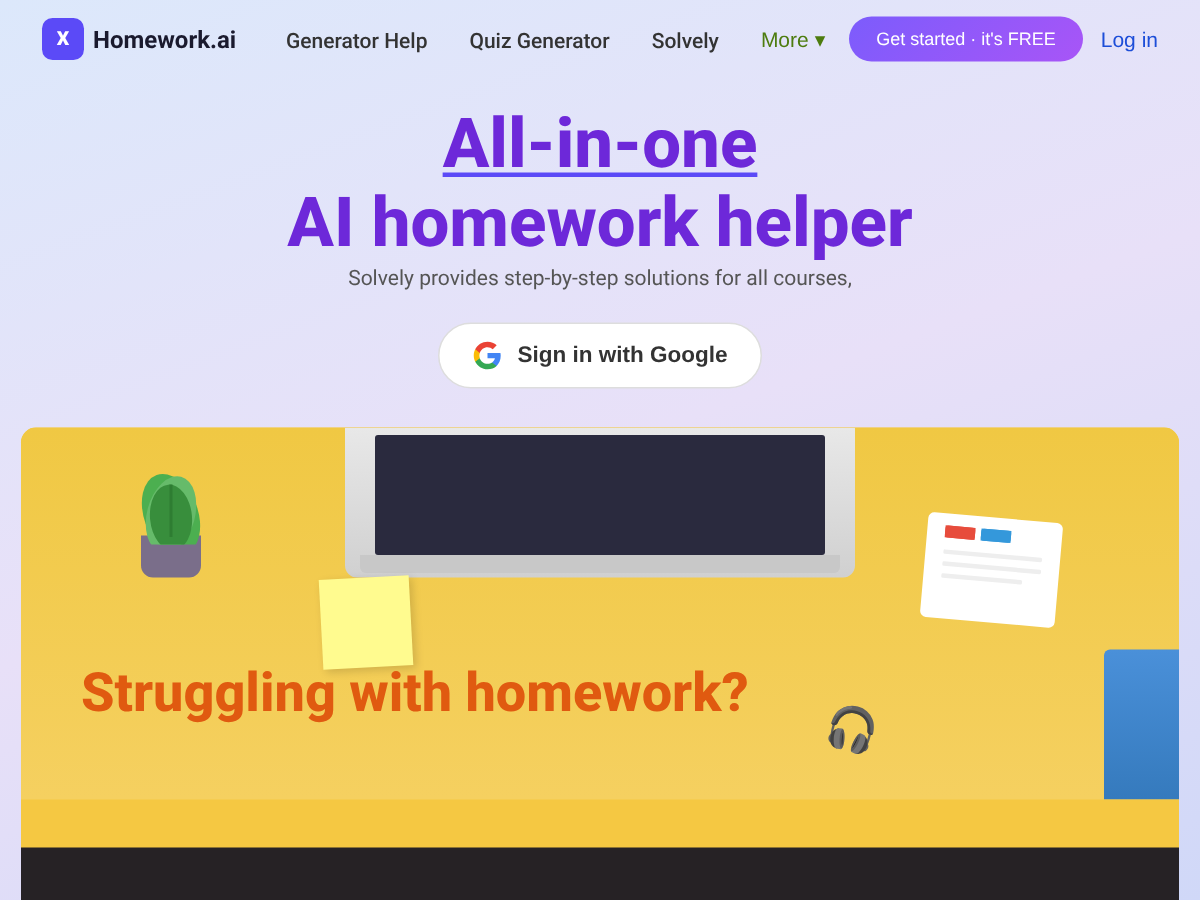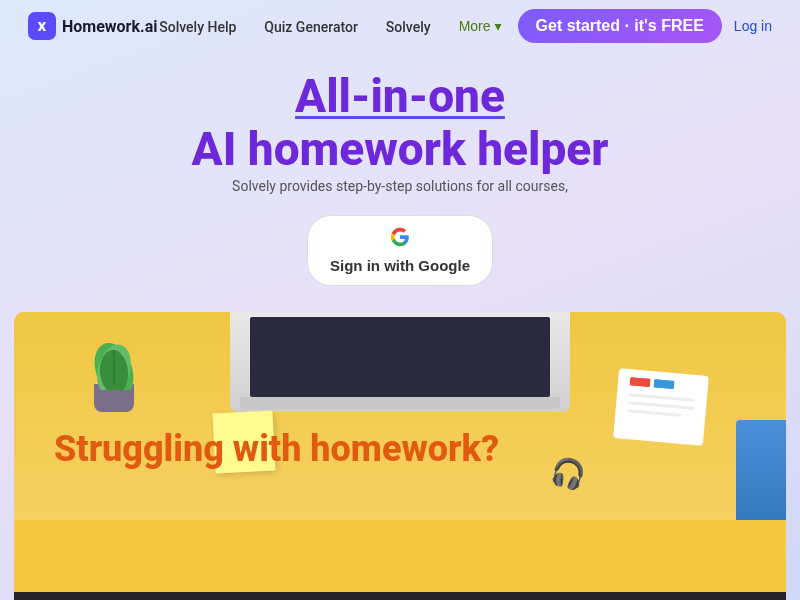--- a/index.html
+++ b/index.html
@@ -64,22 +64,22 @@
       cursor: pointer;
       background: none;
       border: none;
     }
     .cta-nav-btn {
       background: linear-gradient(135deg, #7c5cfc, #a855f7);
       color: white;
       border: none;
       border-radius: 20px;
       padding: 8px 18px;
-      font-size: 16px;
-      font-weight: 700;
+      font-size: 12px;
+      font-weight: 400;
       cursor: pointer;
       margin-left: 16px;
     }
     .login-btn {
       background: none;
       border: none;
       font-size: 14px;
       font-weight: 500;
       color: #1d4ed8;
       cursor: pointer;
@@ -134,40 +134,39 @@
       gap: 10px;
       background: white;
       color: #333;
       border: 1.5px solid #ddd;
       border-radius: 24px;
       padding: 11px 22px;
       font-size: 15px;
       font-weight: 600;
       cursor: pointer;
       white-space: nowrap;
-      flex-direction: column;
     }
     .google-icon {
       width: 20px;
       height: 20px;
       flex-shrink: 0;
     }
 
     
     .video-container {
       margin: 10px 14px 0;
       border-radius: 10px 10px 0 0;
       overflow: hidden;
       position: relative;
       background: #f5c842;
       height: 320px;
     }
     .video-scene {
       width: 100%;
-      height: 208px;
+      height: 248px;
       position: relative;
       overflow: hidden;
       background: linear-gradient(180deg, #f0c843 0%, #f5d060 100%);
     }
     
     .laptop-area {
       position: absolute;
       top: 0;
       left: 50%;
       transform: translateX(-50%);
@@ -301,21 +300,21 @@
 
 <nav class="navbar">
   <div class="logo">
     <div class="logo-icon">
       <span>X</span>
     </div>
     <span class="logo-text">Homework.ai</span>
   </div>
 
   <ul class="nav-links">
-    <li><a href="#">Solvely Help</a></li>
+    <li><a href="#">Generator Help</a></li>
     <li><a href="#">Quiz Generator</a></li>
     <li><a href="#">Solvely</a></li>
     <li>
       <button class="more-btn">
         <span>More</span>
         <span>▾</span>
       </button>
     </li>
   </ul>
 

